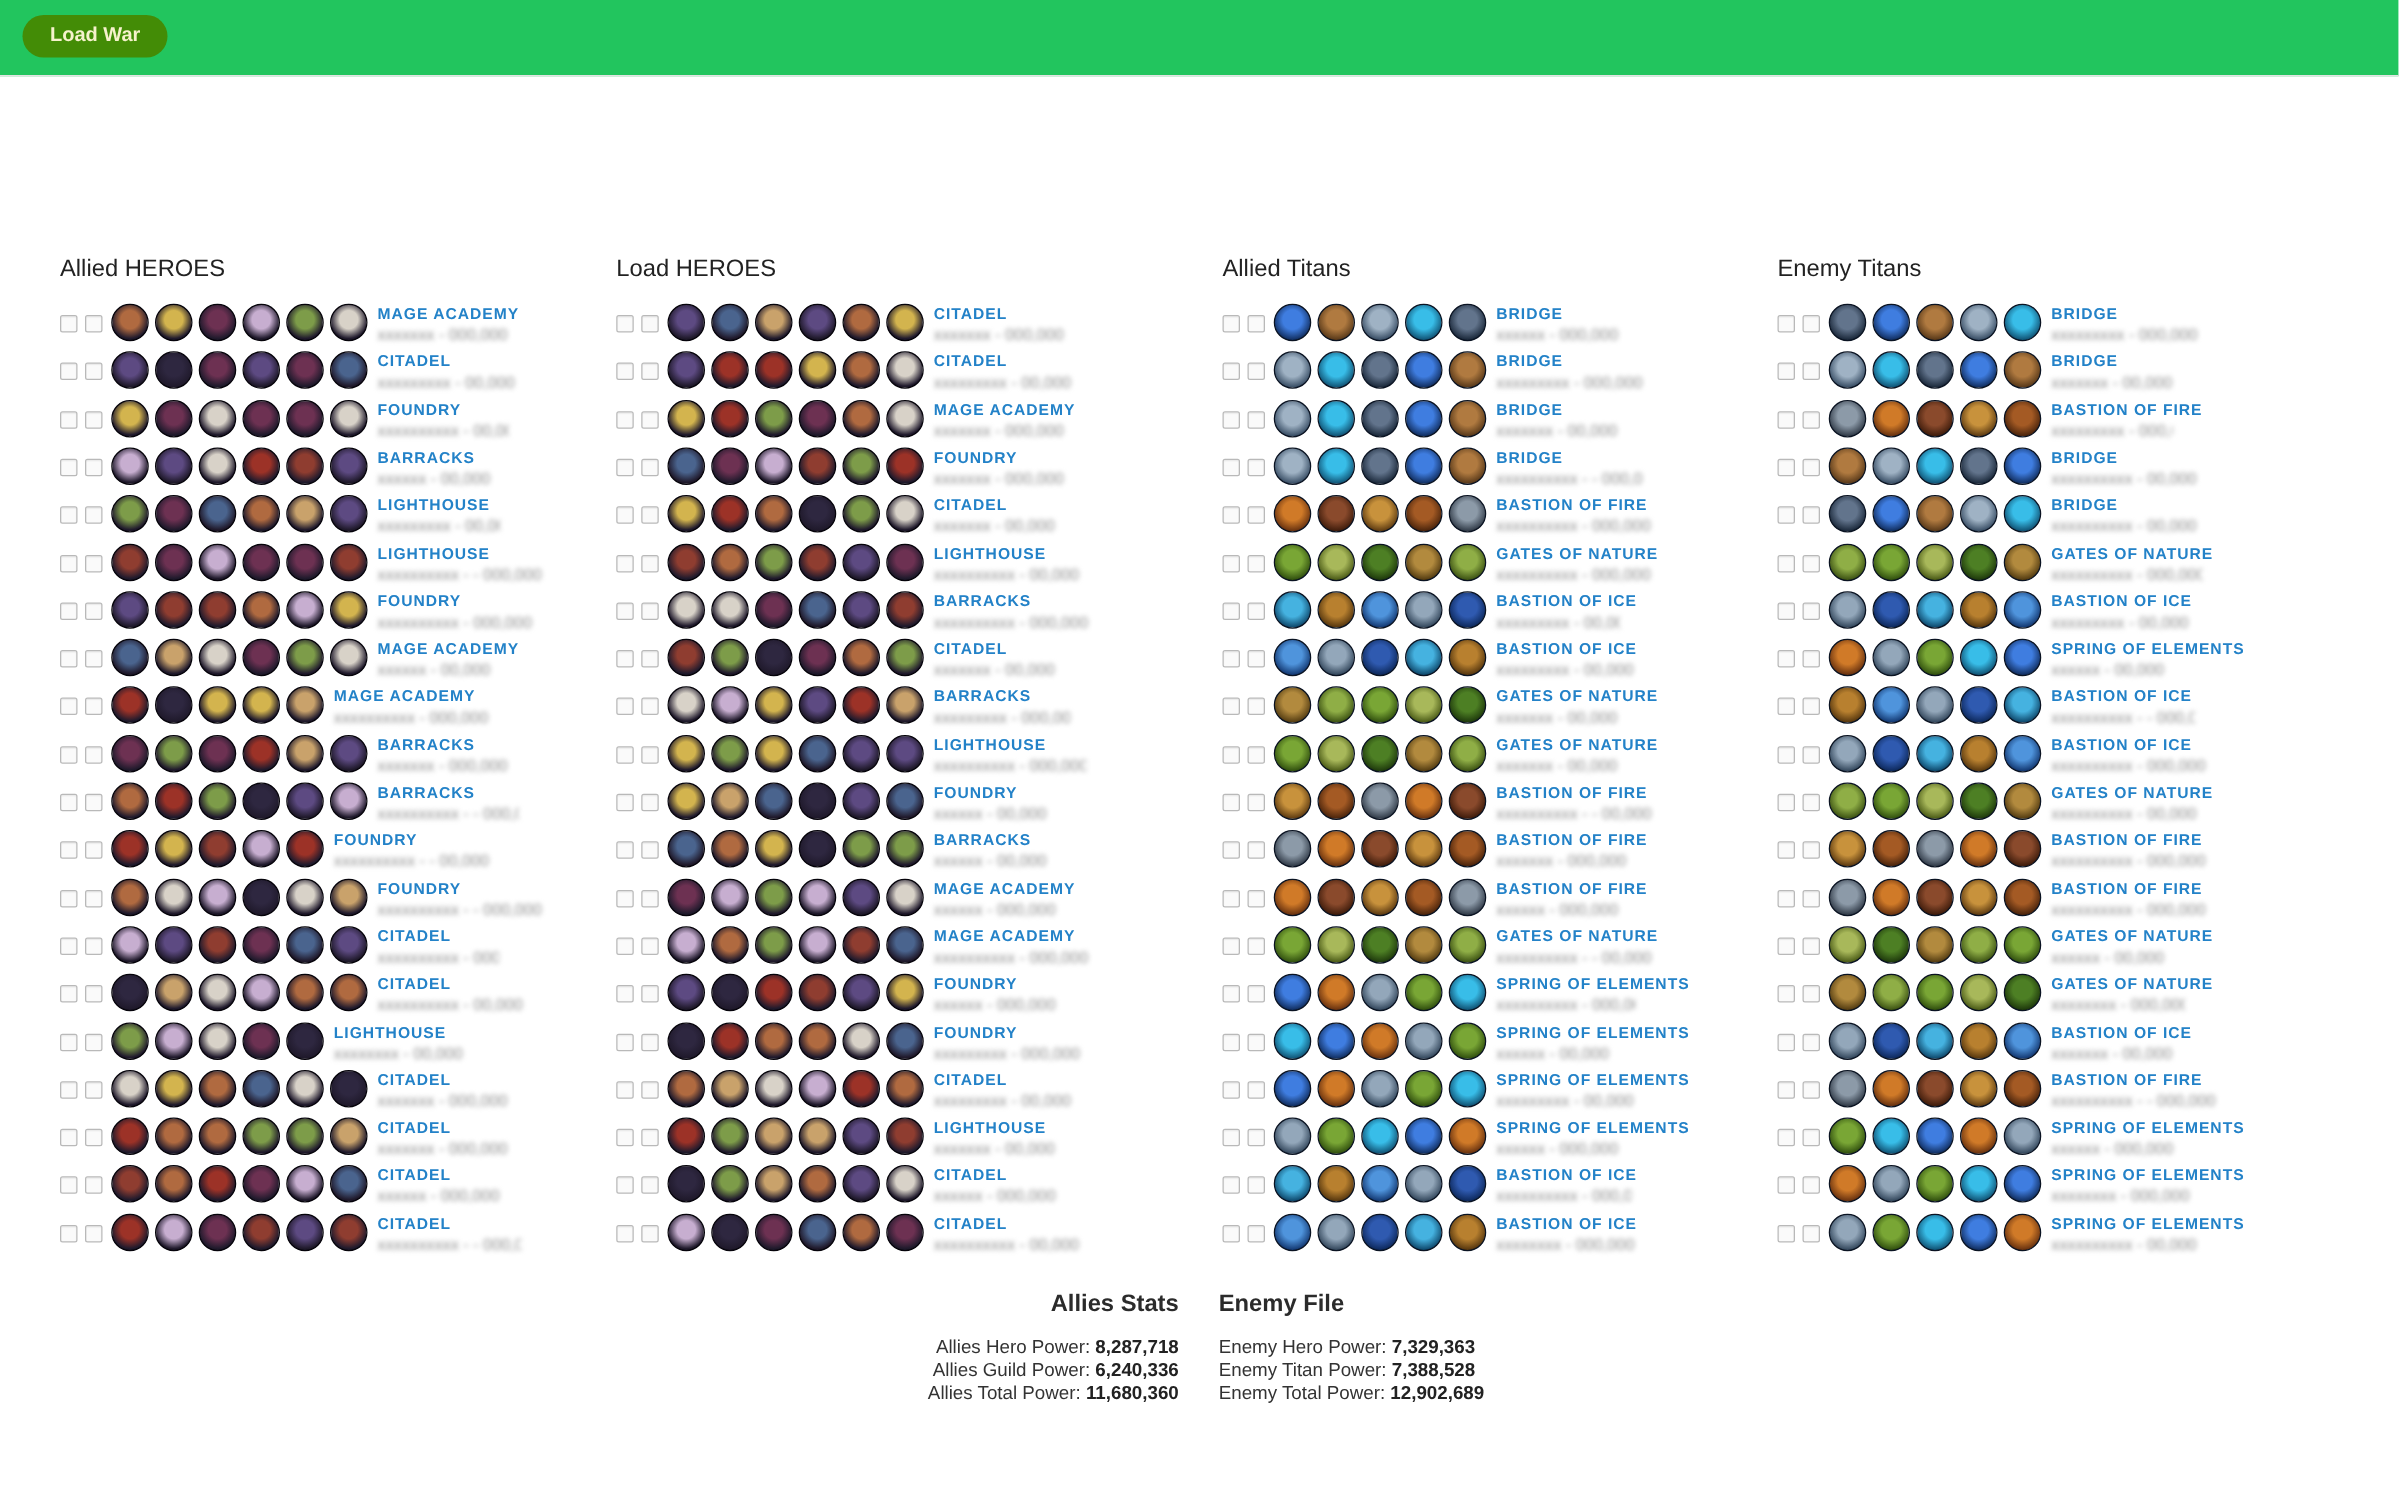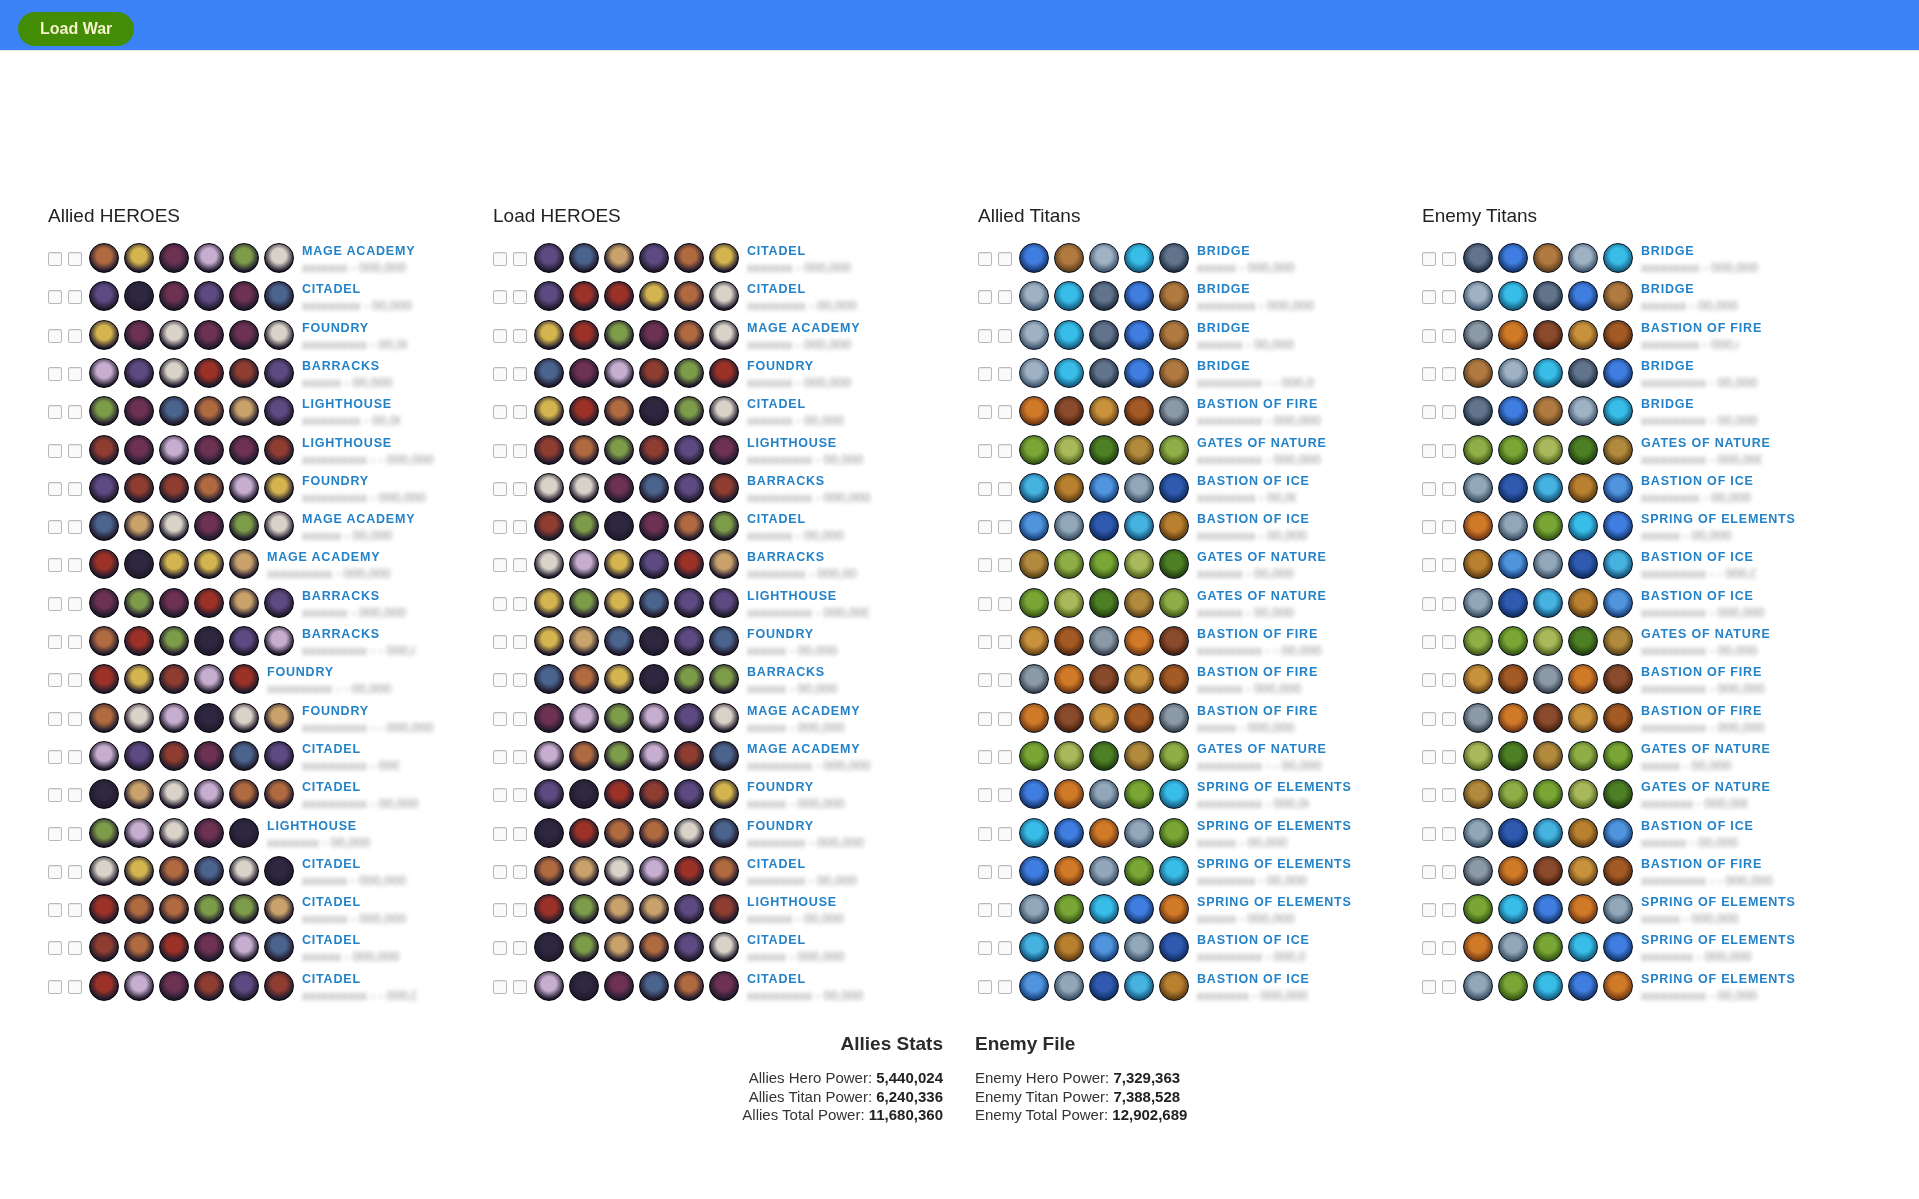--- a/index.html
+++ b/index.html
@@ -1,19 +1,19 @@
 <!DOCTYPE html>
 <html><head>
 <meta charset="utf-8">
 <style>
   html,body{margin:0;padding:0;background:#fff;}
   .page{position:relative;width:1919px;height:1199px;background:#fff;overflow:hidden;
         font-family:"Liberation Sans","DejaVu Sans",sans-serif;}
   
-  .topbar{position:absolute;left:0;top:0;width:100%;height:51px;background:#3b82f6;
+  .topbar{position:absolute;left:0;top:0;width:100%;height:61px;background:#22c55e;
           border-bottom:1px solid #e3e3e3;box-sizing:border-box;}
   .btn{display:inline-flex;align-items:center;justify-content:center;
        background:#438c06;color:#f6f2cc;font-weight:700;border:none;cursor:pointer;
        border-radius:17px;font-family:inherit;}
   .btn-load{position:absolute;left:18px;top:12px;height:34px;padding:0 22px;font-size:16px;}
   .addwar{position:absolute;right:27px;top:0;height:57px;display:flex;align-items:center;gap:9px;}
   .addwar-label{font-size:19px;color:#222;}
   .addwar input{width:113px;height:28px;border:1px solid #888;border-radius:0;
                 font-size:15px;padding:0 6px;box-sizing:border-box;font-family:inherit;}
   .btn-sm{height:31px;padding:0 17px;font-size:15px;border-radius:16px;}
@@ -1141,22 +1141,22 @@
           <div class="meta">
             <div class="bld">SPRING OF ELEMENTS</div>
             <div class="pname" style="width: 160px; overflow: hidden;">xxxxxxxxxx - 00,000</div>
           </div>
         </div>
       </div>
     </div>
 
   <div class="stats-block stats-allied">
     <h3>Allies Stats</h3>
-    <div class="stat-line"><span>Allies Hero Power: </span><b>5,440,024</b></div>
-    <div class="stat-line"><span>Allies Titan Power: </span><b>6,240,336</b></div>
+    <div class="stat-line"><span>Allies Hero Power: </span><b>8,287,718</b></div>
+    <div class="stat-line"><span>Allies Guild Power: </span><b>6,240,336</b></div>
     <div class="stat-line"><span>Allies Total Power: </span><b>11,680,360</b></div>
   </div>
 
   <div class="stats-block stats-enemy">
     <h3>Enemy File</h3>
     <div class="stat-line"><span>Enemy Hero Power: </span><b>7,329,363</b></div>
     <div class="stat-line"><span>Enemy Titan Power: </span><b>7,388,528</b></div>
     <div class="stat-line"><span>Enemy Total Power: </span><b>12,902,689</b></div>
   </div>
 

